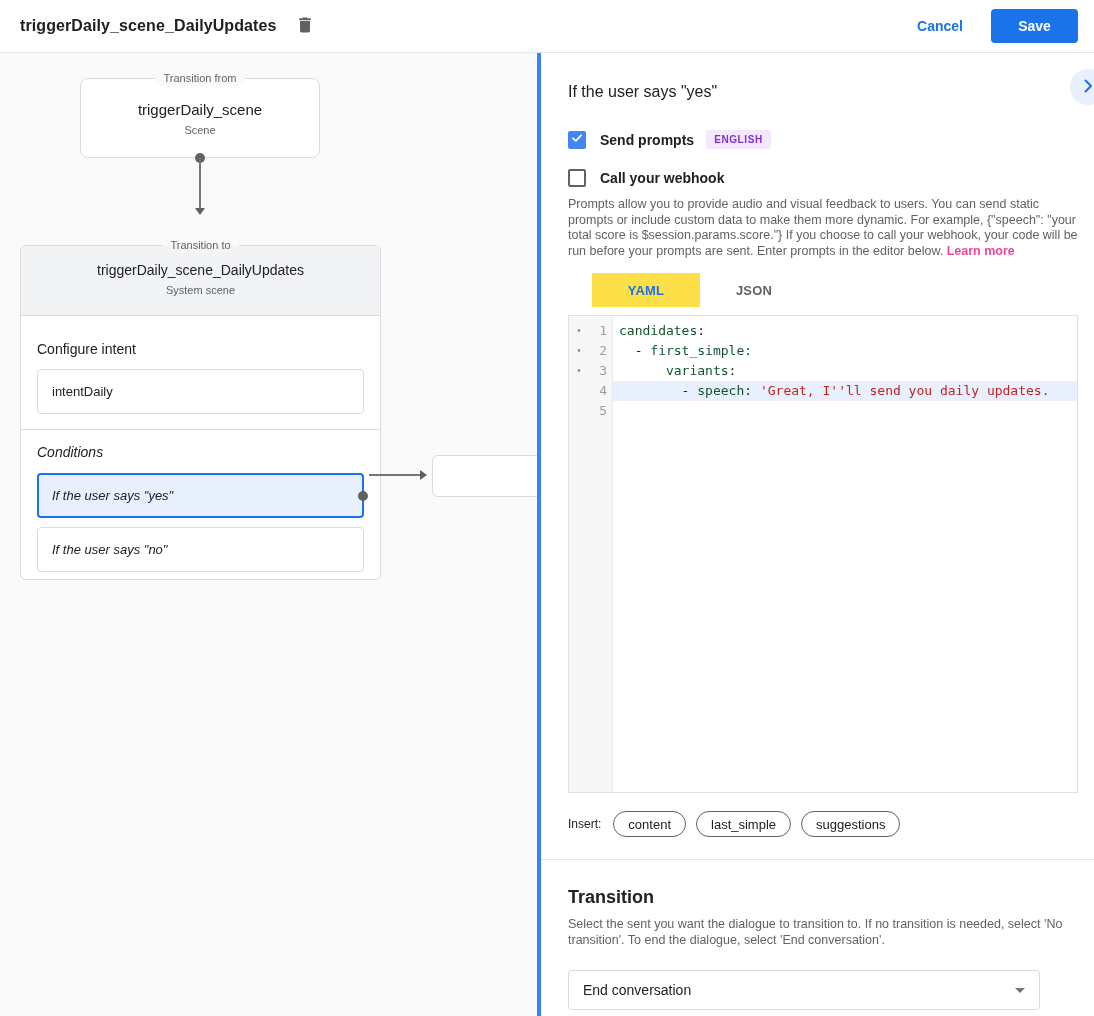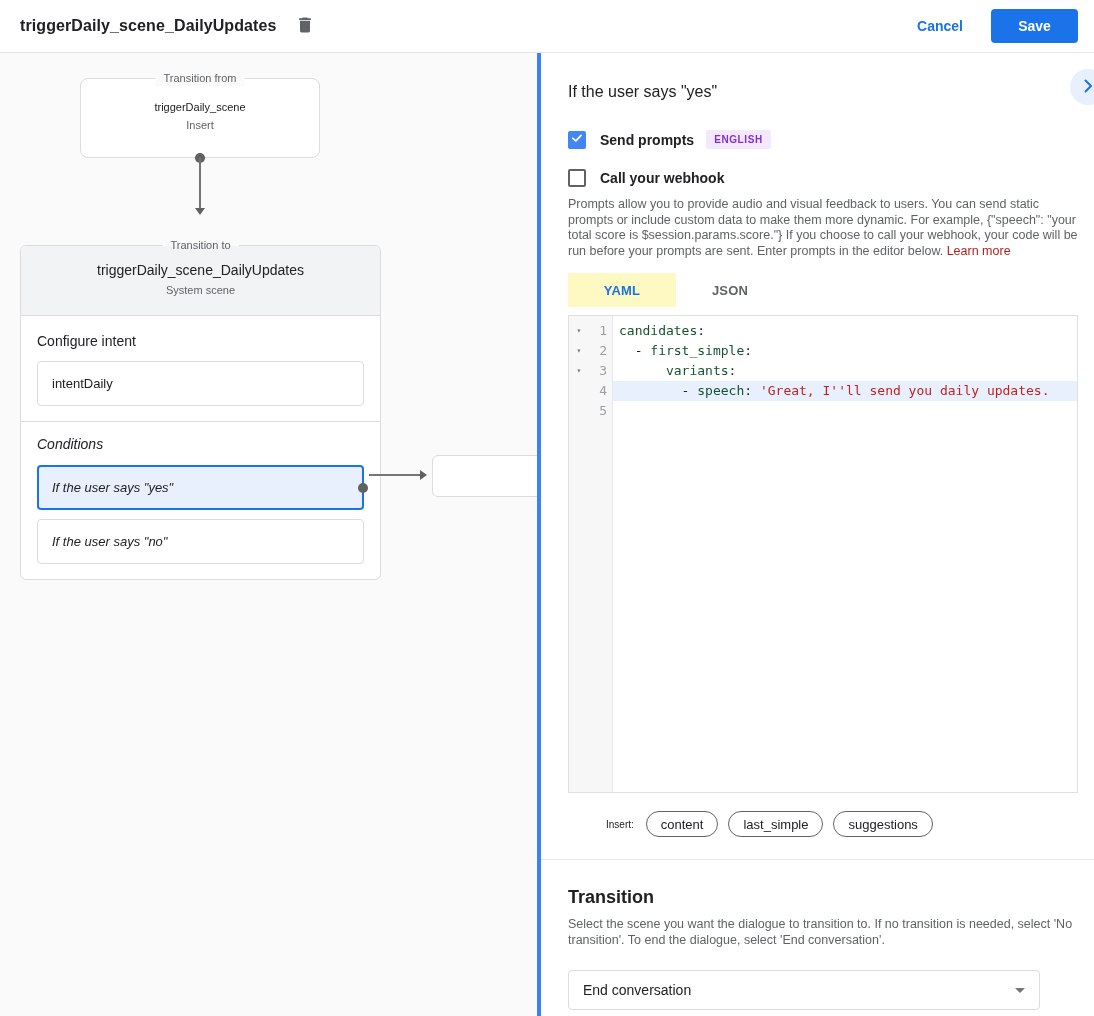--- a/index.html
+++ b/index.html
@@ -19,40 +19,40 @@
               width:87px; height:34px; border-radius:4px; margin-right:16px; cursor:pointer;
               font-family:inherit; }
 
   
   .canvas { position:absolute; left:0; top:53px; width:541px; height:963px; background:#fafafa;
             border-right:4px solid #3b82f6; overflow:hidden; }
   .node { position:absolute; background:#fff; border:1px solid #dadce0; border-radius:8px; }
   .legend { position:absolute; top:-8px; left:50%; transform:translateX(-50%); font-size:11px;
             color:#5f6368; background:#fafafa; padding:0 8px; white-space:nowrap; line-height:15px; }
   .from-box { left:80px; top:25px; width:240px; height:80px; text-align:center; }
-  .from-title { font-size:11px; margin-top:22px; }
+  .from-title { font-size:15px; margin-top:22px; }
   .from-sub { font-size:11px; color:#5f6368; margin-top:6px; }
 
   .conn-dot { position:absolute; width:10px; height:10px; border-radius:50%; background:#616161; }
   .conn-vline { position:absolute; left:199px; top:105px; width:2px; height:50px; background:#757575; }
   .conn-varrow { position:absolute; left:195px; top:155px; width:0; height:0;
                  border-left:5px solid transparent; border-right:5px solid transparent;
                  border-top:7px solid #616161; }
   .conn-hline { position:absolute; left:369px; top:421px; width:52px; height:2px; background:#757575; }
   .conn-harrow { position:absolute; left:420px; top:417px; width:0; height:0;
                  border-top:5px solid transparent; border-bottom:5px solid transparent;
                  border-left:7px solid #616161; }
 
   .to-box { left:20px; top:192px; width:361px; height:335px; border-radius:6px; text-align:left; }
   .to-box .legend { background:linear-gradient(#fafafa 0 50%, #f1f3f4 50% 100%); }
   .to-header { height:70px; background:#f1f3f4; border-bottom:1px solid #dadce0;
                border-radius:6px 6px 0 0; text-align:center; }
   .to-title { font-size:14px; padding-top:16px; }
   .to-sub { font-size:11px; color:#5f6368; margin-top:6px; }
-  .sec-intent { padding:17px 16px 15px; border-bottom:1px solid #dadce0; }
+  .sec-intent { padding:17px 16px 15px; border-bottom:1px solid #dadce0;margin-top:8px; }
   .sec-label { font-size:14px; line-height:16px; }
   .intent-card { margin-top:12px; height:45px; border:1px solid #dadce0; border-radius:4px;
                  background:#fff; display:flex; align-items:center; padding-left:14px;
                  font-size:13px; cursor:pointer; }
   .sec-cond { padding:14px 16px 16px;font-style:italic; }
   .cond-card { position:relative; height:45px; border:1px solid #dadce0; border-radius:4px;
                background:#fff; display:flex; align-items:center; padding-left:14px;
                font-size:13px; cursor:pointer; }
   .cond-card.first { margin-top:13px; }
   .cond-card.second { margin-top:9px; }
@@ -71,45 +71,45 @@
   .row-webhook { margin-top:20px; }
   .row-prompts { margin-top:27px; }
   .chkbox { width:18px; height:18px; border:2px solid #5f6368; border-radius:2px; background:#fff;
             cursor:pointer; flex:none; }
   .chkbox.checked { border:none; background:#4285f4; display:flex; align-items:center;
                     justify-content:center; }
   .chk-label { margin-left:14px; font-size:14px; font-weight:700; }
   .lang-badge { margin-left:12px; font-size:10px; font-weight:700; letter-spacing:.6px;
                 color:#8430ce; background:#f3e8fd; padding:4px 8px; border-radius:2px; }
   .p-desc { margin-top:10px; font-size:12.5px; line-height:15.5px; color:#5f6368; width:510px; }
-  .learn-more { color:#b91c1c; text-decoration:none; cursor:pointer; }
+  .learn-more { color:#ec4899; text-decoration:none; cursor:pointer;font-weight:bold; }
 
   .tabs { margin-top:14px; display:flex; }
   .tab { width:108px; height:34px; display:flex; align-items:center; justify-content:center;
          font-size:13px; font-weight:700; letter-spacing:.2px; color:#5f6368; cursor:pointer; }
-  .tab.active { color:#1a73e8; background:#fef9c3; }
+  .tab.active { color:#1a73e8; background:#fde047;margin-left:24px; }
 
   
   .editor { position:relative; margin-top:8px; width:510px; height:478px;
             border:1px solid #e0e0e0; background:#fff; overflow:hidden;
             font-family:"DejaVu Sans Mono", monospace; font-size:13px; }
   .gutter-bg { position:absolute; left:0; top:0; width:44px; height:100%; background:#f7f7f7;
                border-right:1px solid #e8eaed; }
   .cm-lines { position:relative; padding-top:5px; }
   .cm-row { display:flex; height:20px; line-height:20px; }
   .cm-fold { width:20px; text-align:center; font-size:8px; color:#757575; cursor:pointer; }
   .cm-num { width:24px; padding-right:6px; text-align:right; color:#9aa0a6; }
   .cm-code { flex:1; padding-left:6px; white-space:pre; }
   .cm-row.hl .cm-code { background:#e8f0fe; }
   .tk-key { color:#14532d; }
   .tk-plain { color:#202124; }
   .tk-string { color:#c5221f; }
 
   .insert-row { margin-top:18px; display:flex; align-items:center; }
-  .insert-label { font-size:10px; color:#202124;margin-left:38px; }
+  .insert-label { font-size:12px; color:#202124; }
   .chip { margin-left:10px; height:26px; padding:0 14px; border:1px solid #5f6368;
           border-radius:13px; background:#fff; font-size:13px; color:#202124;
           display:flex; align-items:center; cursor:pointer; font-family:inherit; }
   .chip:first-of-type { margin-left:12px; }
 
   .hdivider { margin:22px -16px 0 -27px; border-top:1px solid #e4e6e8; height:0; }
   .t-title { margin-top:26px; font-size:18px; line-height:22px; font-weight:700; }
   .t-desc { margin-top:9px; font-size:12.5px; line-height:15.5px; color:#5f6368; width:510px; }
   .t-select { margin-top:22px; width:472px; height:40px; border:1px solid #dadce0; border-radius:4px;
               display:flex; align-items:center; padding:0 14px; font-size:14px; cursor:pointer;
@@ -132,21 +132,21 @@
   <div class="topbar-spacer"></div>
   <button class="cancel-btn">Cancel</button>
   <button class="save-btn">Save</button>
 </div>
 
 <div class="canvas">
 
   <div class="node from-box">
     <span class="legend">Transition from</span>
     <div class="from-title">triggerDaily_scene</div>
-    <div class="from-sub">Insert</div>
+    <div class="from-sub">Scene</div>
   </div>
 
   <div class="conn-dot" style="left:195px; top:100px;"></div>
   <div class="conn-vline"></div>
   <div class="conn-varrow"></div>
 
   <div class="node to-box">
     <span class="legend">Transition to</span>
     <div class="to-header">
       <div class="to-title">triggerDaily_scene_DailyUpdates</div>
@@ -243,19 +243,19 @@
   <div class="insert-row">
     <span class="insert-label">Insert:</span>
     <button class="chip">content</button>
     <button class="chip">last_simple</button>
     <button class="chip">suggestions</button>
   </div>
 
   <div class="hdivider"></div>
 
   <div class="t-title">Transition</div>
-  <div class="t-desc">Select the scene you want the dialogue to transition to. If no transition is needed, select 'No transition'. To end the dialogue, select 'End conversation'.</div>
+  <div class="t-desc">Select the sent you want the dialogue to transition to. If no transition is needed, select 'No transition'. To end the dialogue, select 'End conversation'.</div>
 
   <div class="t-select">
     <span>End conversation</span>
     <span class="caret"></span>
   </div>
 </div>
 
 </body></html>

